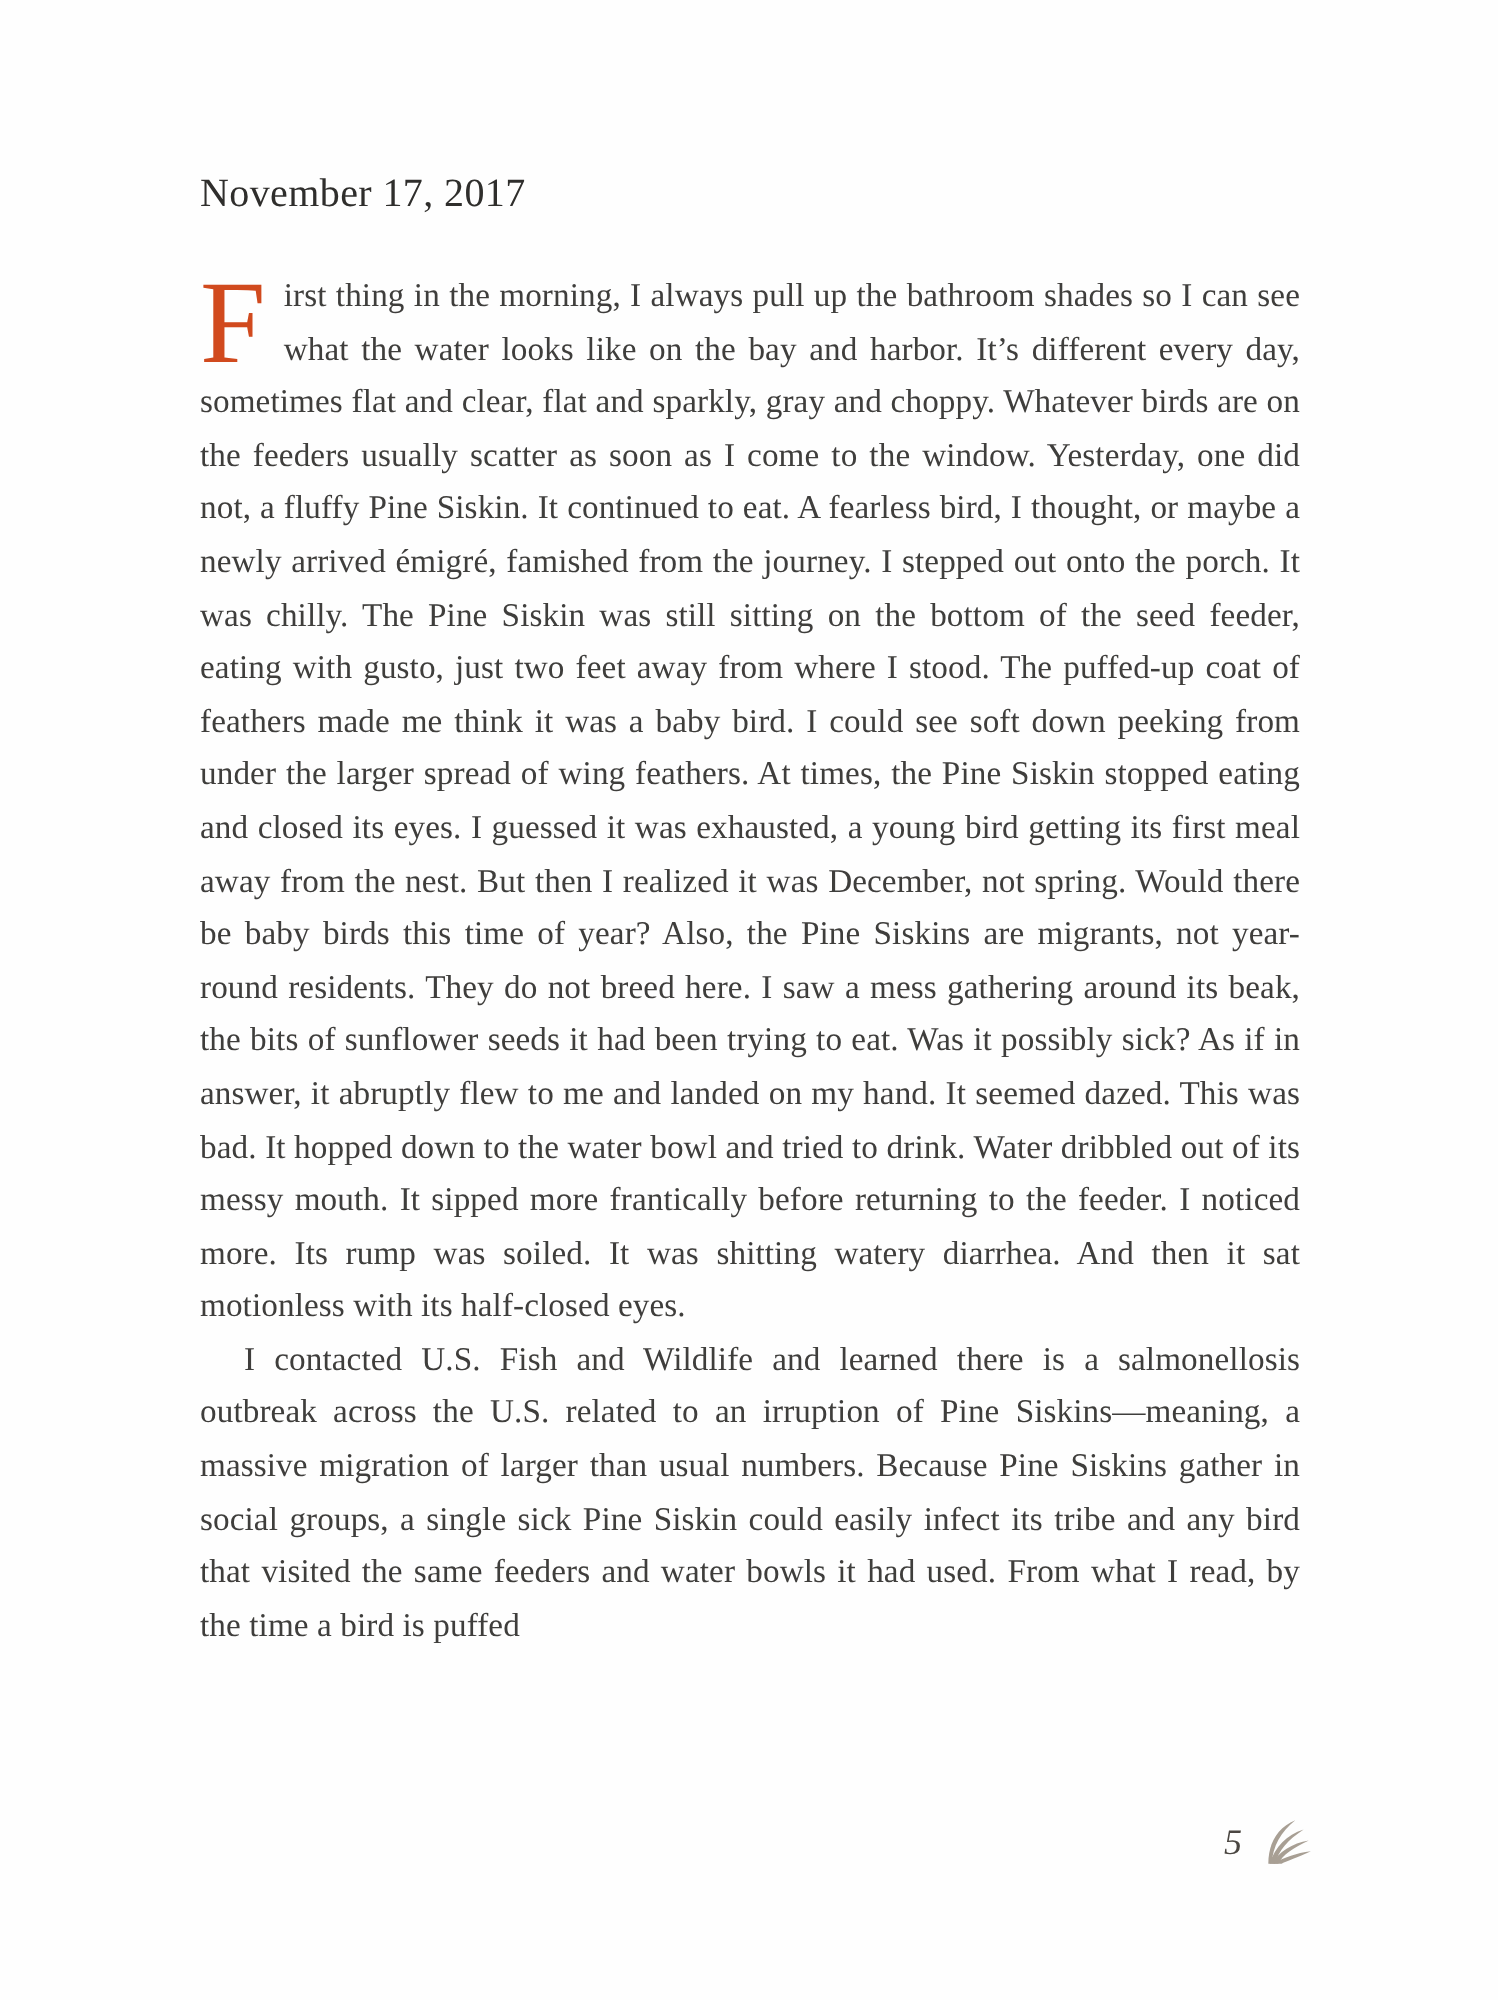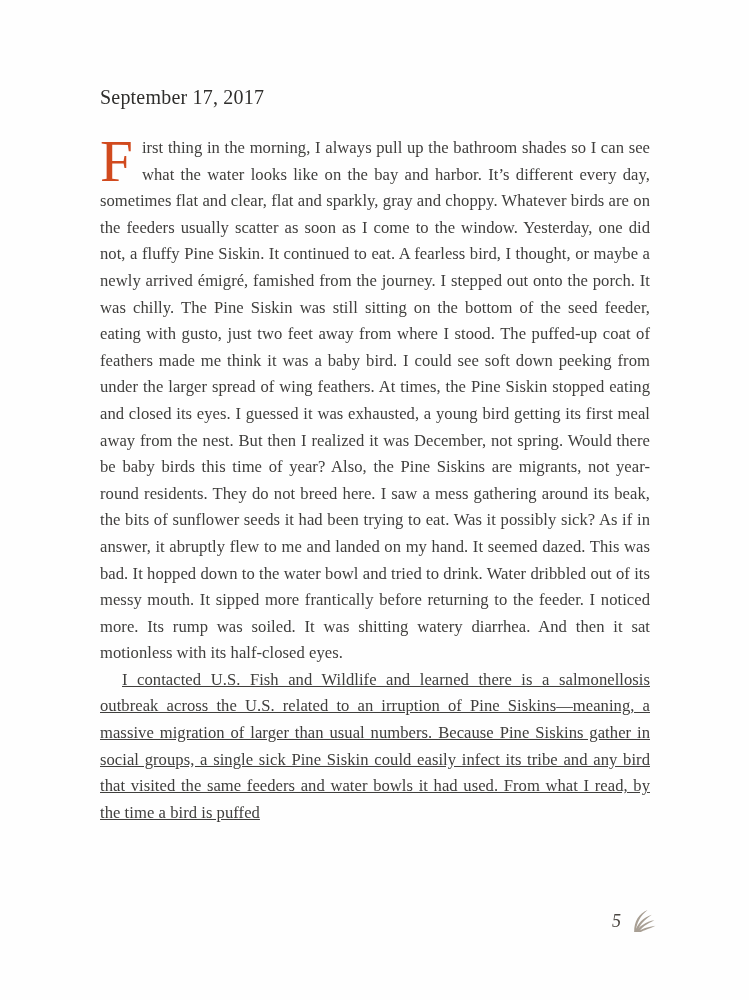--- a/index.html
+++ b/index.html
@@ -35,21 +35,21 @@
     text-align: justify;
     letter-spacing: 0.05px;
   }
   .dropcap {
     float: left;
     font-size: 59px;
     line-height: 45px;
     padding: 4px 9px 0 0;
     color: #d14a1e; 
   }
-  .indented { text-indent: 22px; text-decoration: underline; }
+  .indented { text-indent: 22px; }
   .footer {
     position: absolute;
     top: 908px;
     right: 92px;
     display: flex;
     align-items: flex-end;
     gap: 9px;
   }
   .page-number {
     font-style: italic;
@@ -60,21 +60,21 @@
   .ornament { color: #a89f94;  }
   .ornament svg { display: block; }
 </style>
 </head>
 <body>
 
 <div class="page">
 
   <div class="text-block">
 
-    <div class="date-heading">September 17, 2017</div>
+    <div class="date-heading">November 17, 2017</div>
 
     <p class="body-para"><span class="dropcap" style="color: rgb(209, 74, 30);">F</span><span>irst thing in the morning, I always pull up the bathroom shades so I can see what the water looks like on the bay and harbor. It’s different every day, sometimes flat and clear, flat and sparkly, gray and choppy. Whatever birds are on the feeders usually scatter as soon as I come to the window. Yesterday, one did not, a fluffy Pine Siskin. It continued to eat. A fearless bird, I thought, or maybe a newly arrived émigré, famished from the journey. I stepped out onto the porch. It was chilly. The Pine Siskin was still sitting on the bottom of the seed feeder, eating with gusto, just two feet away from where I stood. The puffed-up coat of feathers made me think it was a baby bird. I could see soft down peeking from under the larger spread of wing feathers. At times, the Pine Siskin stopped eating and closed its eyes. I guessed it was exhausted, a young bird getting its first meal away from the nest. But then I realized it was December, not spring. Would there be baby birds this time of year? Also, the Pine Siskins are migrants, not year-round residents. They do not breed here. I saw a mess gathering around its beak, the bits of sunflower seeds it had been trying to eat. Was it possibly sick? As if in answer, it abruptly flew to me and landed on my hand. It seemed dazed. This was bad. It hopped down to the water bowl and tried to drink. Water dribbled out of its messy mouth. It sipped more frantically before returning to the feeder. I noticed more. Its rump was soiled. It was shitting watery diarrhea. And then it sat motionless with its half-closed eyes.</span></p>
 
     <p class="body-para indented"><span>I contacted U.S. Fish and Wildlife and learned there is a salmonellosis outbreak across the U.S. related to an irruption of Pine Siskins—meaning, a massive migration of larger than usual numbers. Because Pine Siskins gather in social groups, a single sick Pine Siskin could easily infect its tribe and any bird that visited the same feeders and water bowls it had used. From what I read, by the time a bird is puffed</span></p>
 
   </div>
 
   <div class="footer">
     <span class="page-number">5</span>
     <span class="ornament" style="color: rgb(168, 159, 148);">

